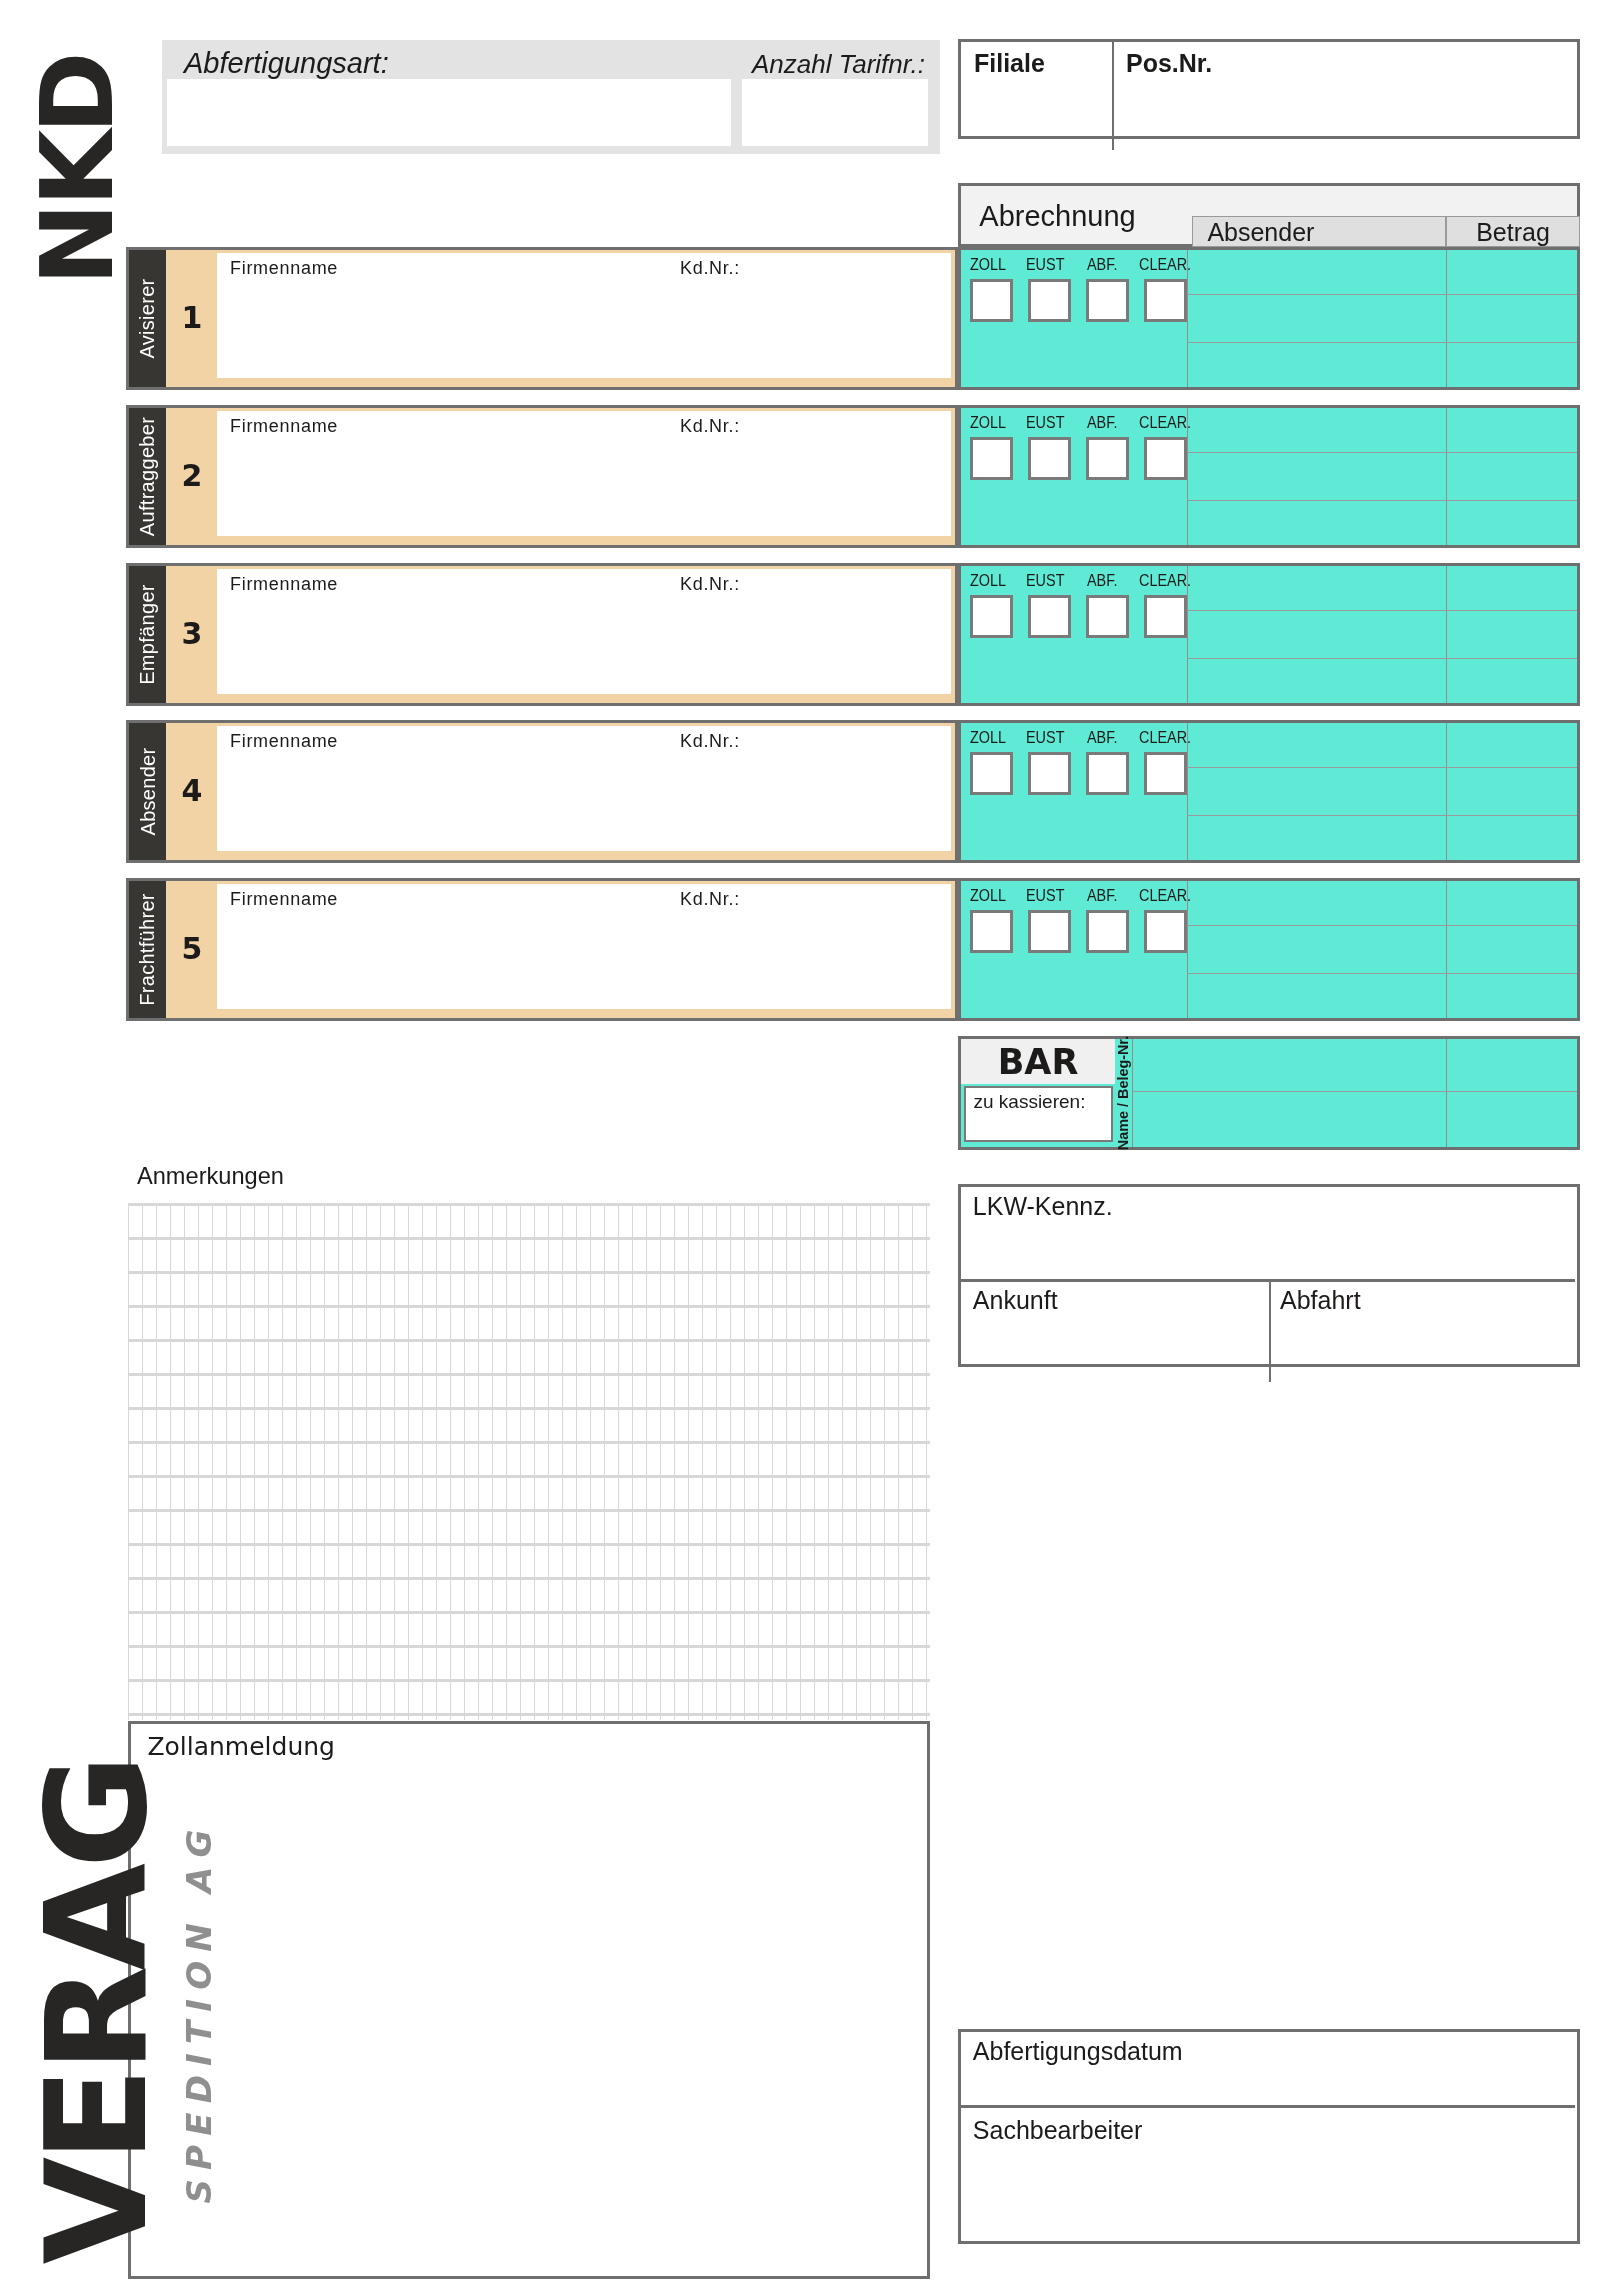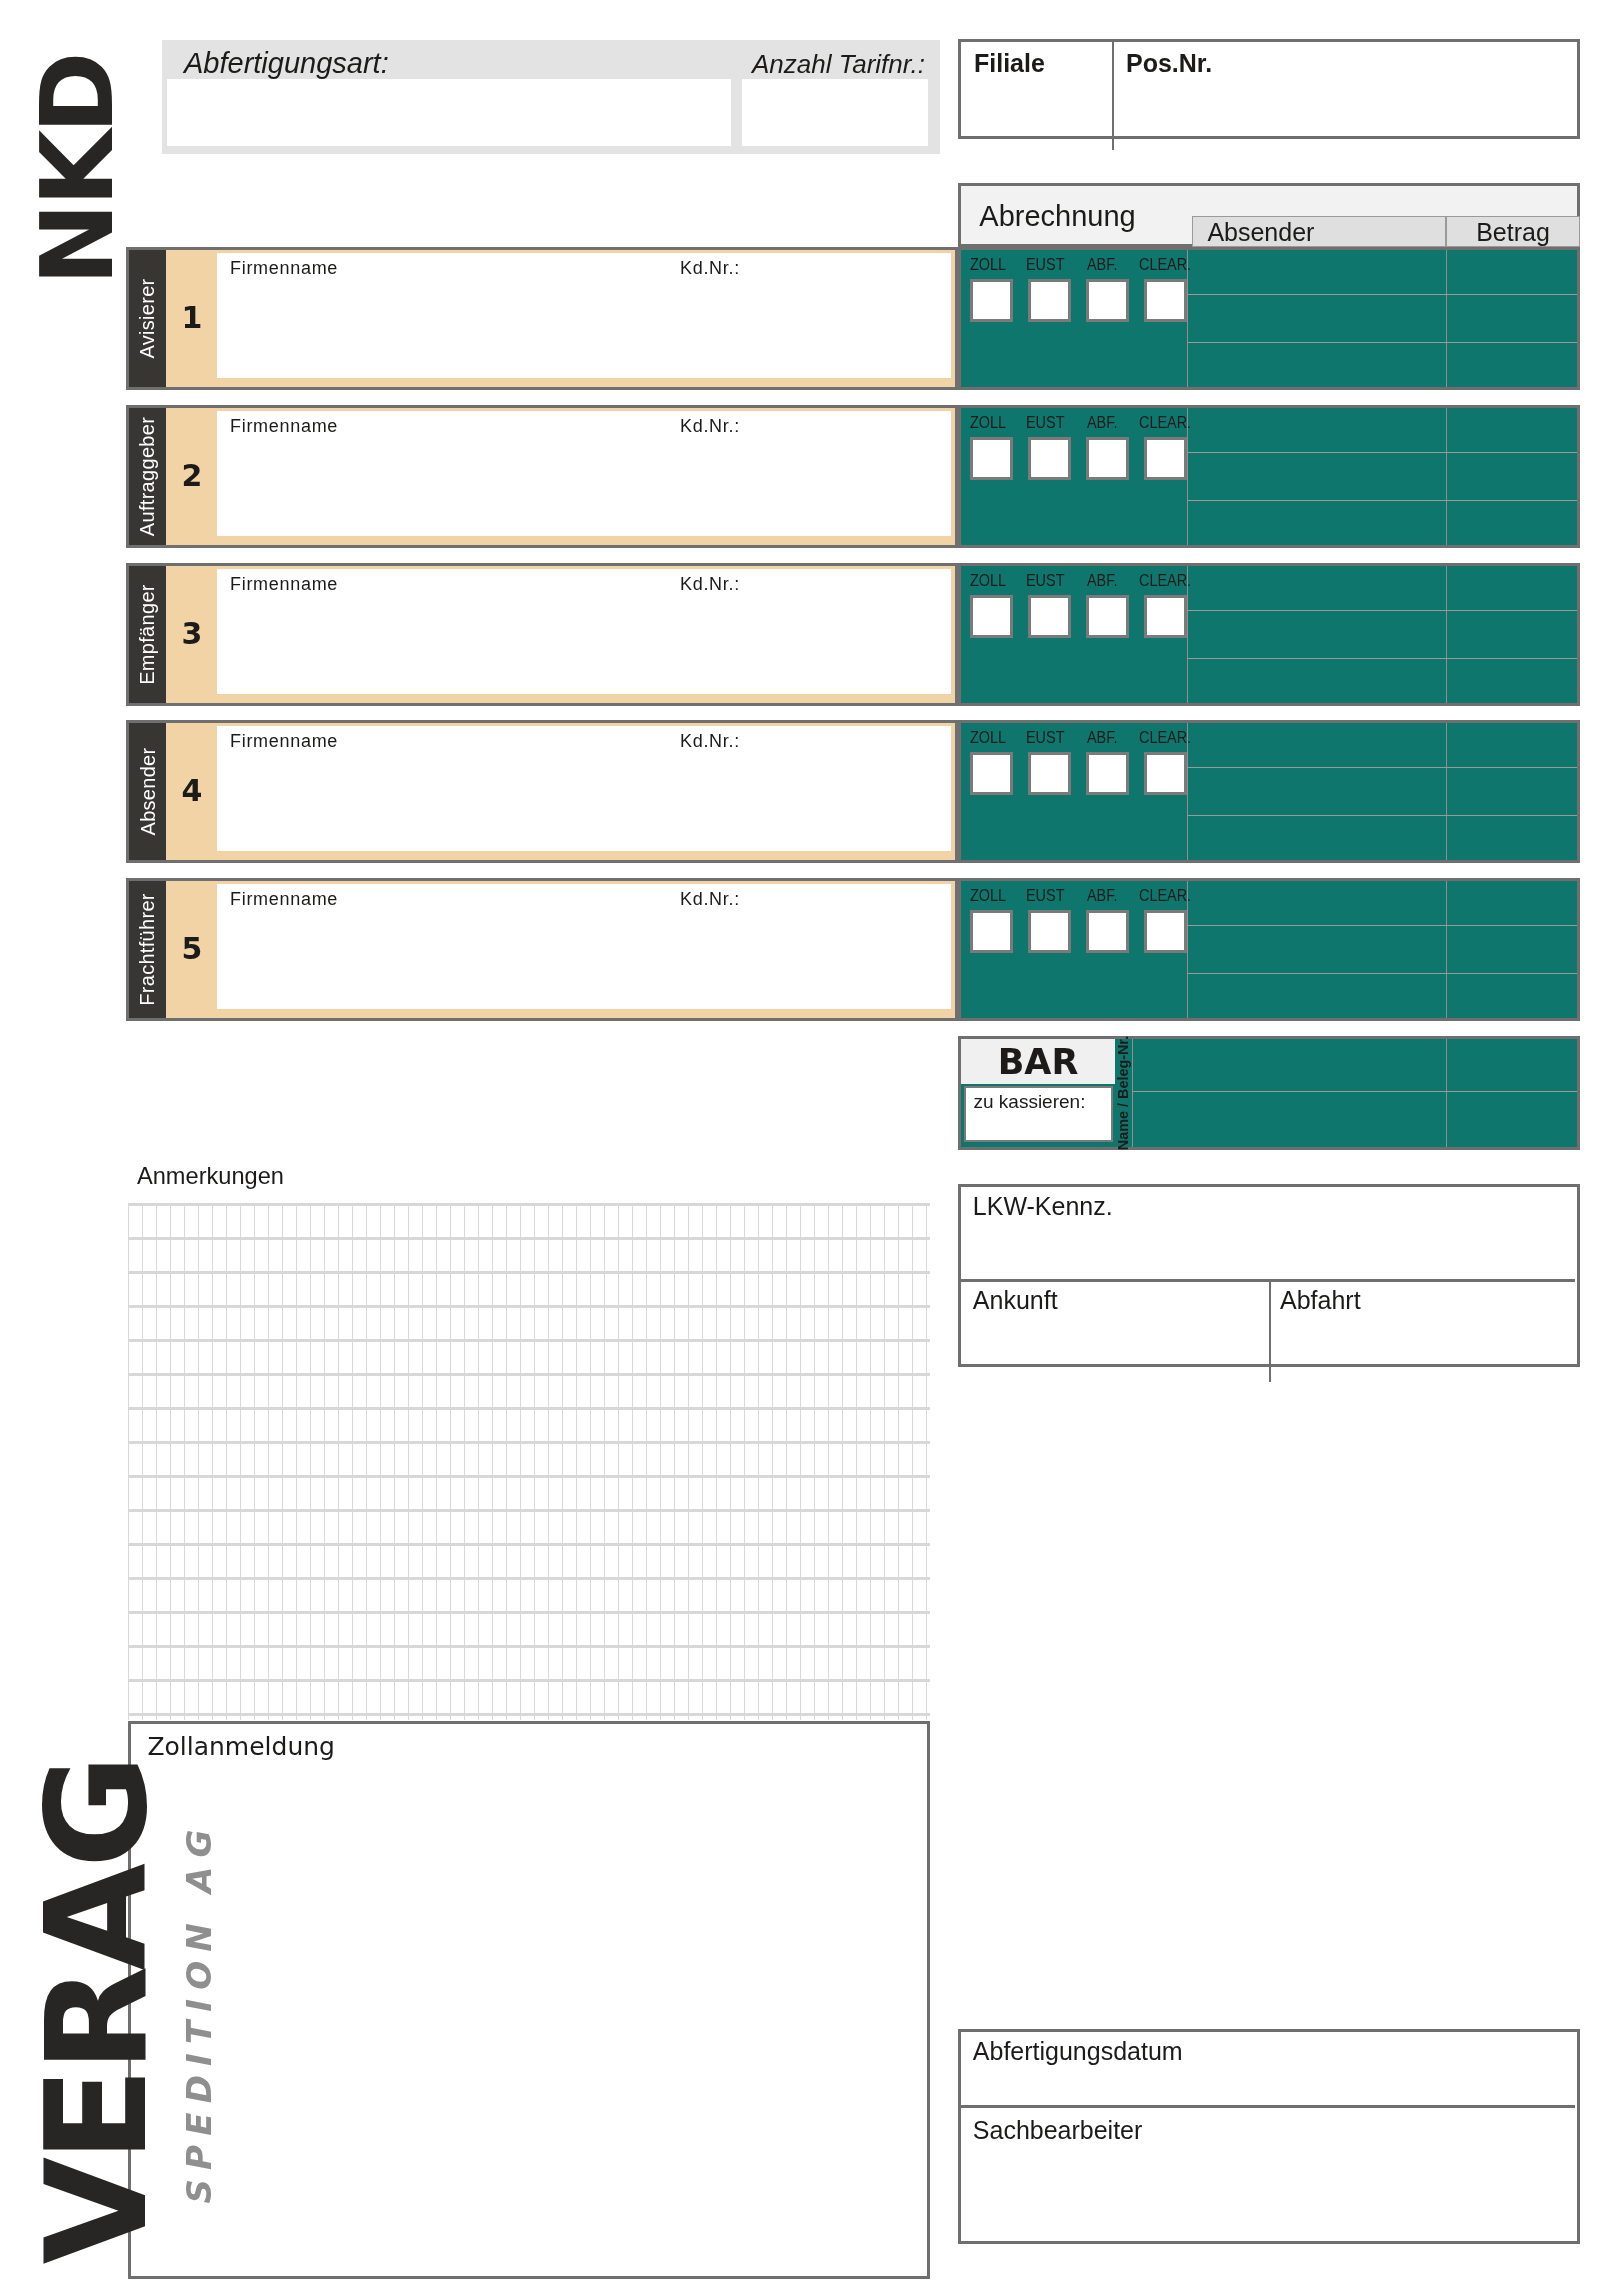--- a/index.html
+++ b/index.html
@@ -25,21 +25,21 @@
   .bbox{border:3.9px solid #6f6f6f;background:#fff;}
   .bbox5{border:3.3px solid #6f6f6f;background:#fff;}
   
   .prow{border:3.3px solid #6f6f6f;background:#f2d3a6;}
   .ptab{position:absolute;left:0;top:0;bottom:0;width:37px;background:#383633;}
   .ptab span{color:#ffffff;font-size:20px;letter-spacing:0.3px;}
   .pnum{position:absolute;left:37px;width:52px;top:50px;text-align:center;
         font-family:"DejaVu Sans", sans-serif;font-weight:bold;font-size:30px;color:#1c1b1a;}
   .pinner{position:absolute;left:88px;top:2.6px;width:734px;height:125px;background:#ffffff;}
   
-  .ablock{border:3.3px solid #6f6f6f;background:#0f766e;}
+  .ablock{border:3.3px solid #6f6f6f;background:#5eead4;}
   .cblabel{position:absolute;top:4.6px;font-size:16.4px;letter-spacing:0px;transform:scaleX(.88);transform-origin:left;white-space:nowrap;}
   .cbox{position:absolute;top:29px;width:37px;height:37px;border:3.3px solid #7a7a7a;background:#fff;}
   .vline{position:absolute;top:0;bottom:0;width:1.3px;background:#8f8f8f;}
   .hline{position:absolute;height:1.3px;background:#9a9a9a;}
   .hdrcell{background:#dfdfdf;border:1.3px solid #9a9a9a;}
   .grid{background-image:
       repeating-linear-gradient(to right,#d8d8d8 0 1.3px,transparent 1.3px 14px),
       repeating-linear-gradient(to bottom,#d8d8d8 0 2.6px,transparent 2.6px 34px);}
   .djv{font-family:"DejaVu Sans", sans-serif;}
   .barcell{background:#f0f0f0;text-align:center;font-weight:bold;font-size:35px;

